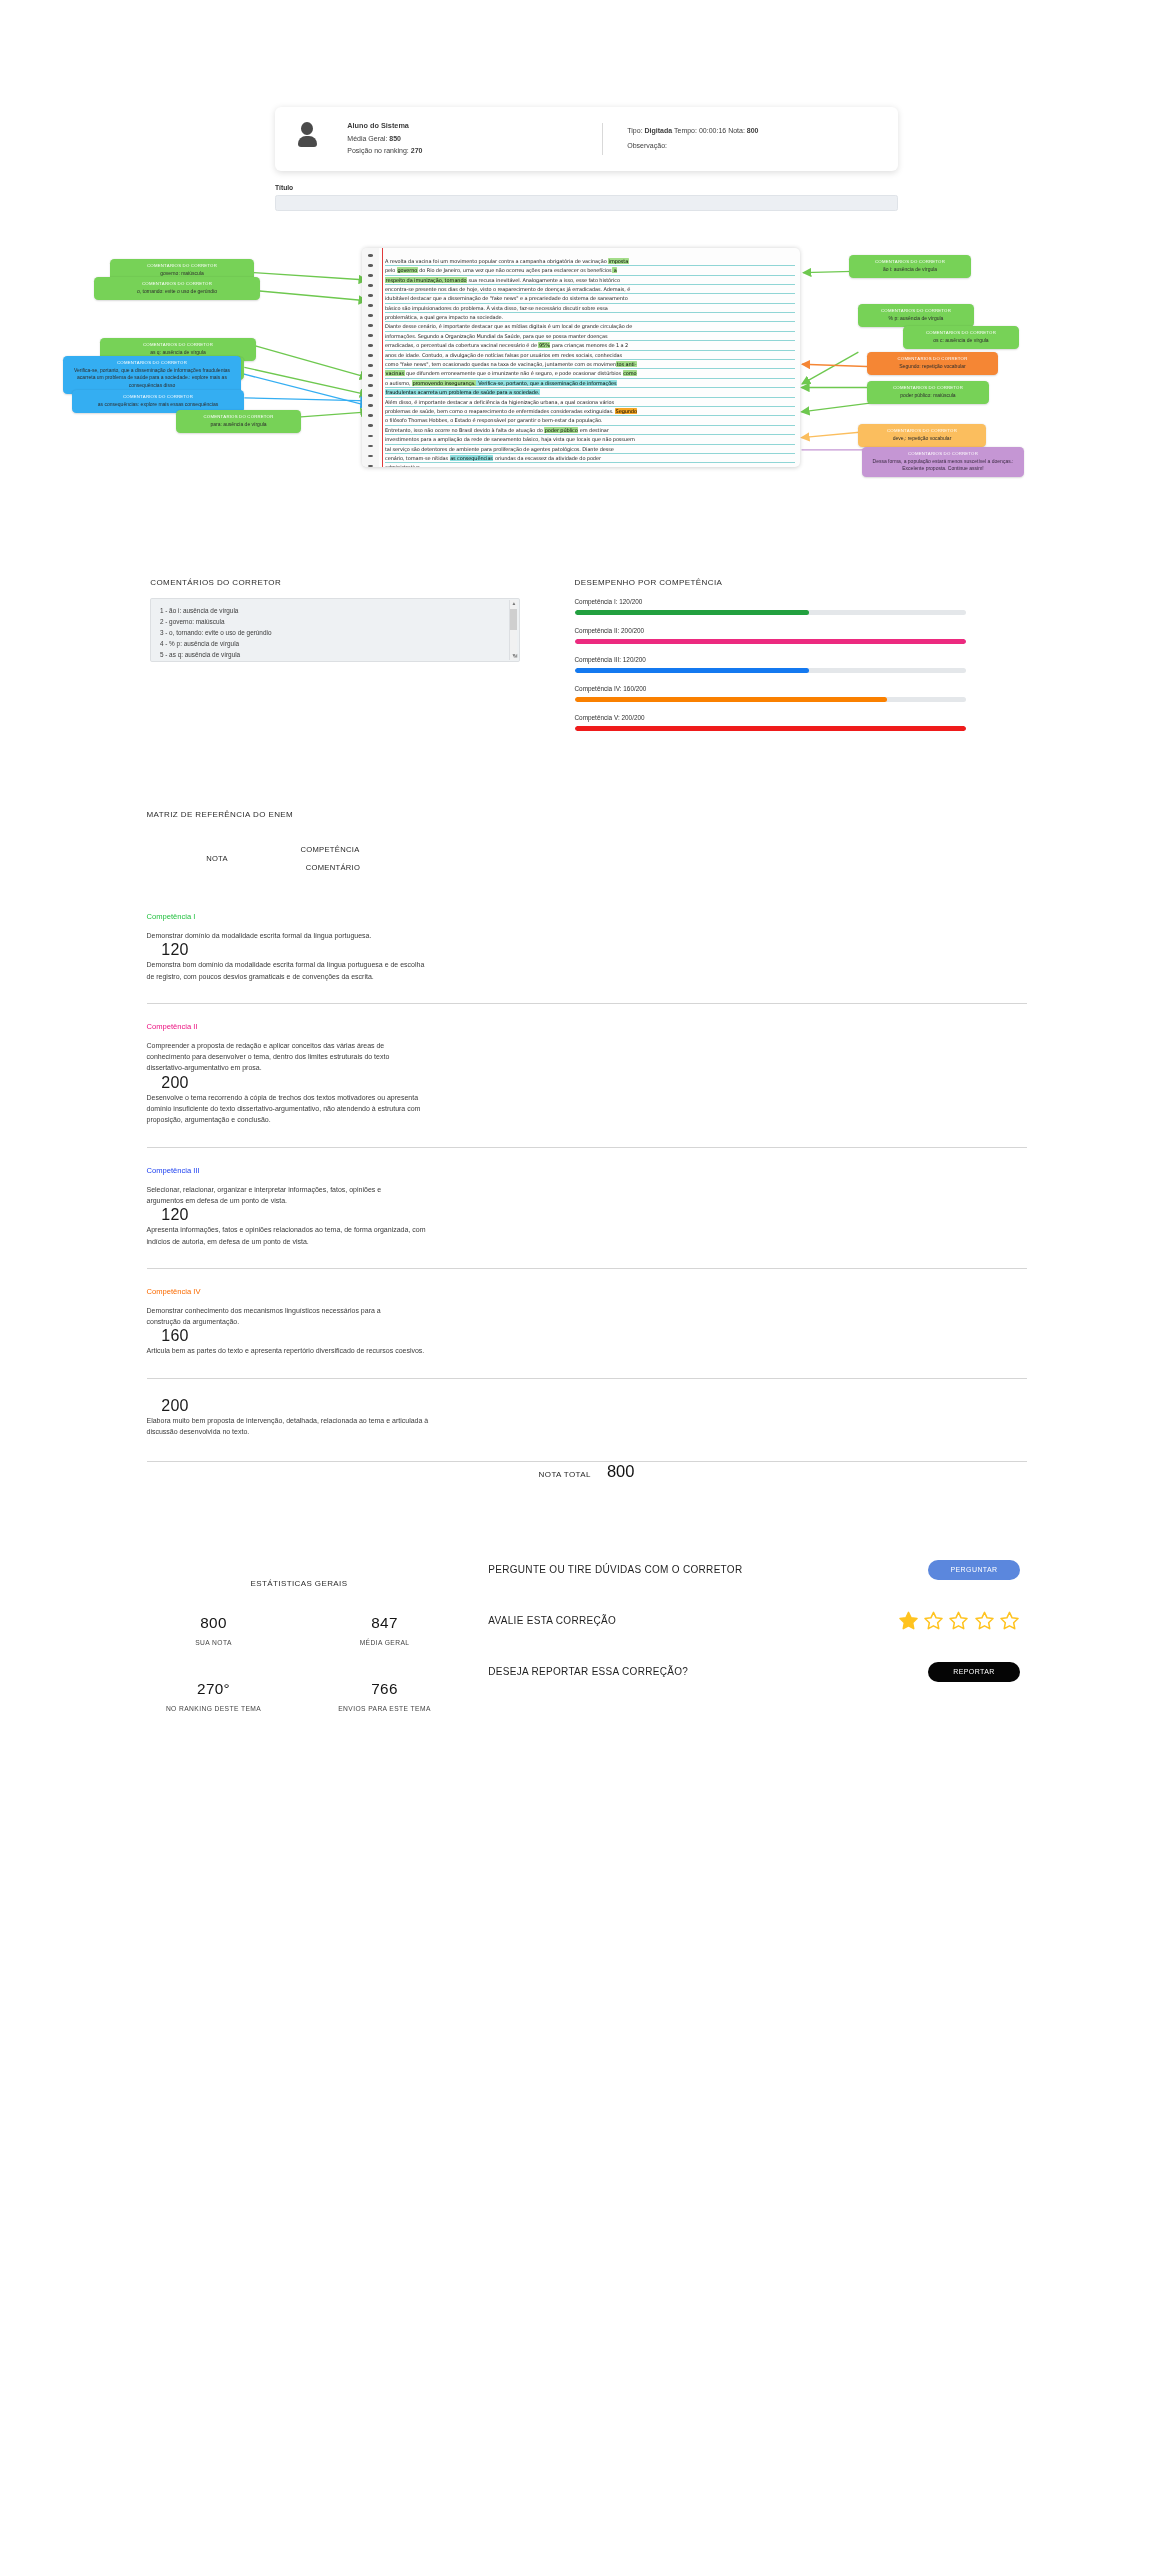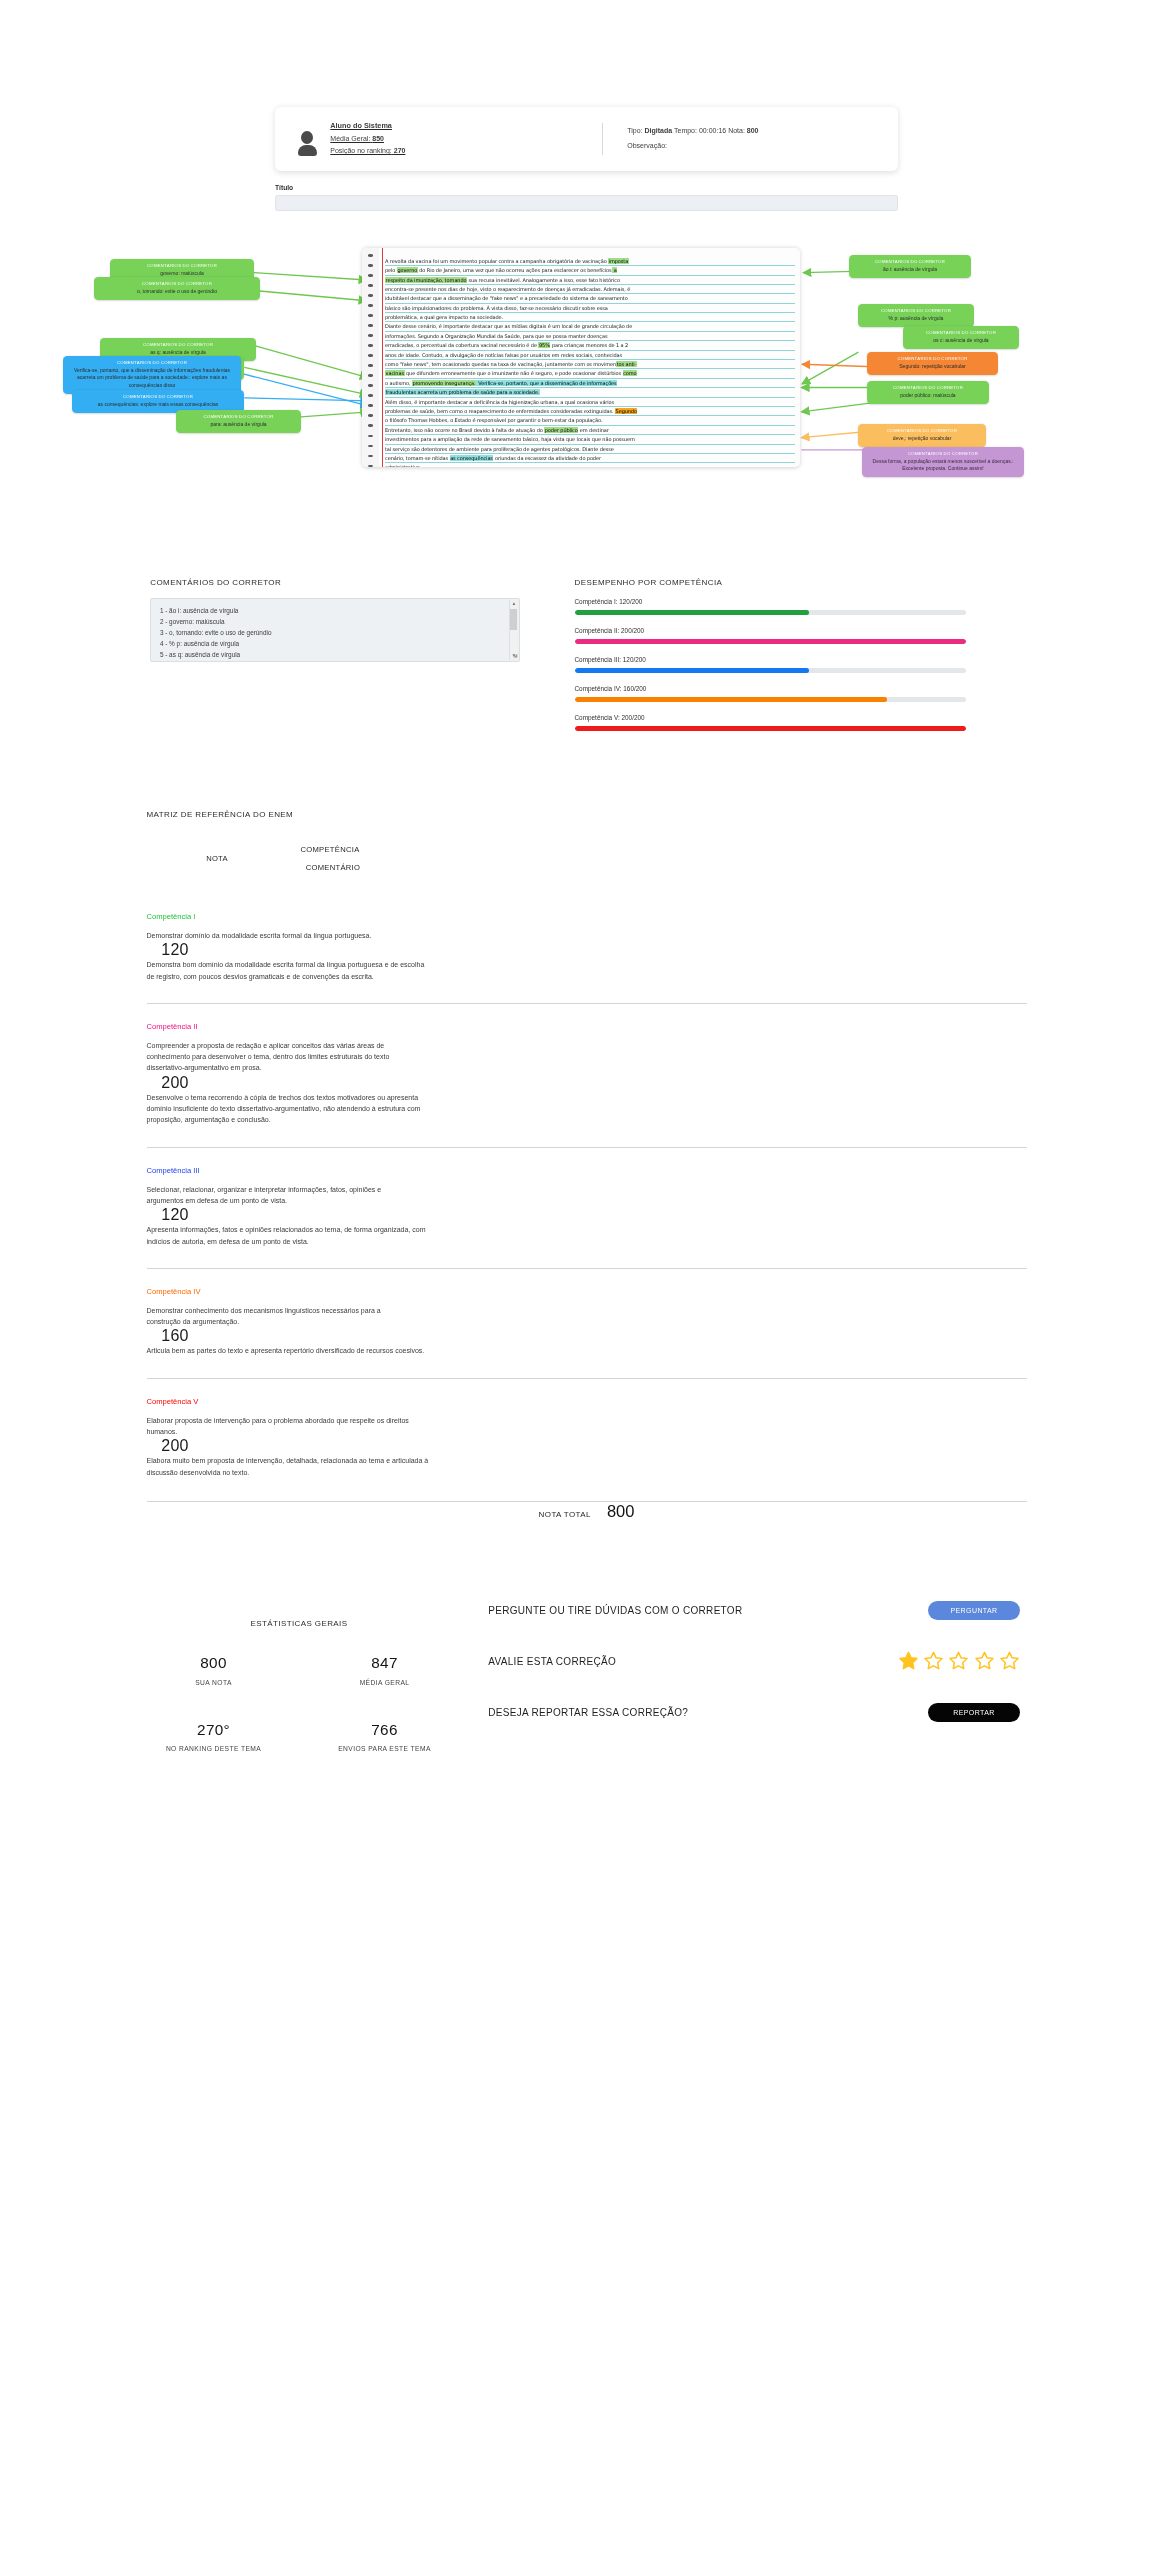--- a/index.html
+++ b/index.html
@@ -16,21 +16,21 @@
   .page-top { padding-top: 107px; }
   .header-card {
     width: 623px; margin: 0 auto;
     background: #fff;
     border-radius: 6.1px;
     box-shadow: 0 1.2px 6.1px rgba(0,0,0,.13);
     display: flex; align-items: stretch;
     padding: 13.4px 18.3px;
     min-height: 61px;
   }
-  .hc-left { display: flex; align-items: flex-end; gap: 9px; width: 309px; text-decoration: underline; }
+  .hc-left { display: flex; align-items: flex-start; gap: 26px; width: 309px; }
   .avatar {
     width: 28px; height: 28px; flex: 0 0 28px;
     display: flex; align-items: flex-end; justify-content: center;
     position: relative;
   }
   .avatar .head {
     position: absolute; top: 1.2px; left: 8px;
     width: 12.2px; height: 13.4px; border-radius: 50%; background: #4a4a4a;
   }
   .avatar .body {
@@ -481,24 +481,20 @@
         <div class="col-c">
           <div class="comp-name" style="color: rgb(250, 106, 0);">Competência IV</div>
           <div class="comp-desc">Demonstrar conhecimento dos mecanismos linguísticos necessários para a construção da argumentação.</div>
         </div>
         <div class="col-n comp-nota">160</div>
         <div class="col-o">
           <div class="comp-comment">Articula bem as partes do texto e apresenta repertório diversificado de recursos coesivos.</div>
         </div>
       </div>
       <div class="mrow mbody">
-        <div class="col-c">
-          <div class="comp-name" style="color: rgb(245, 5, 5);">Competência V</div>
-          <div class="comp-desc">Elaborar proposta de intervenção para o problema abordado que respeite os direitos humanos.</div>
-        </div>
         <div class="col-n comp-nota">200</div>
         <div class="col-o">
           <div class="comp-comment">Elabora muito bem proposta de intervenção, detalhada, relacionada ao tema e articulada à discussão desenvolvida no texto.</div>
         </div>
       </div>
     </div>
   <div class="nota-total-row">
     <span class="nt-label">NOTA TOTAL</span>
     <span class="nt-value">800</span>
   </div>

